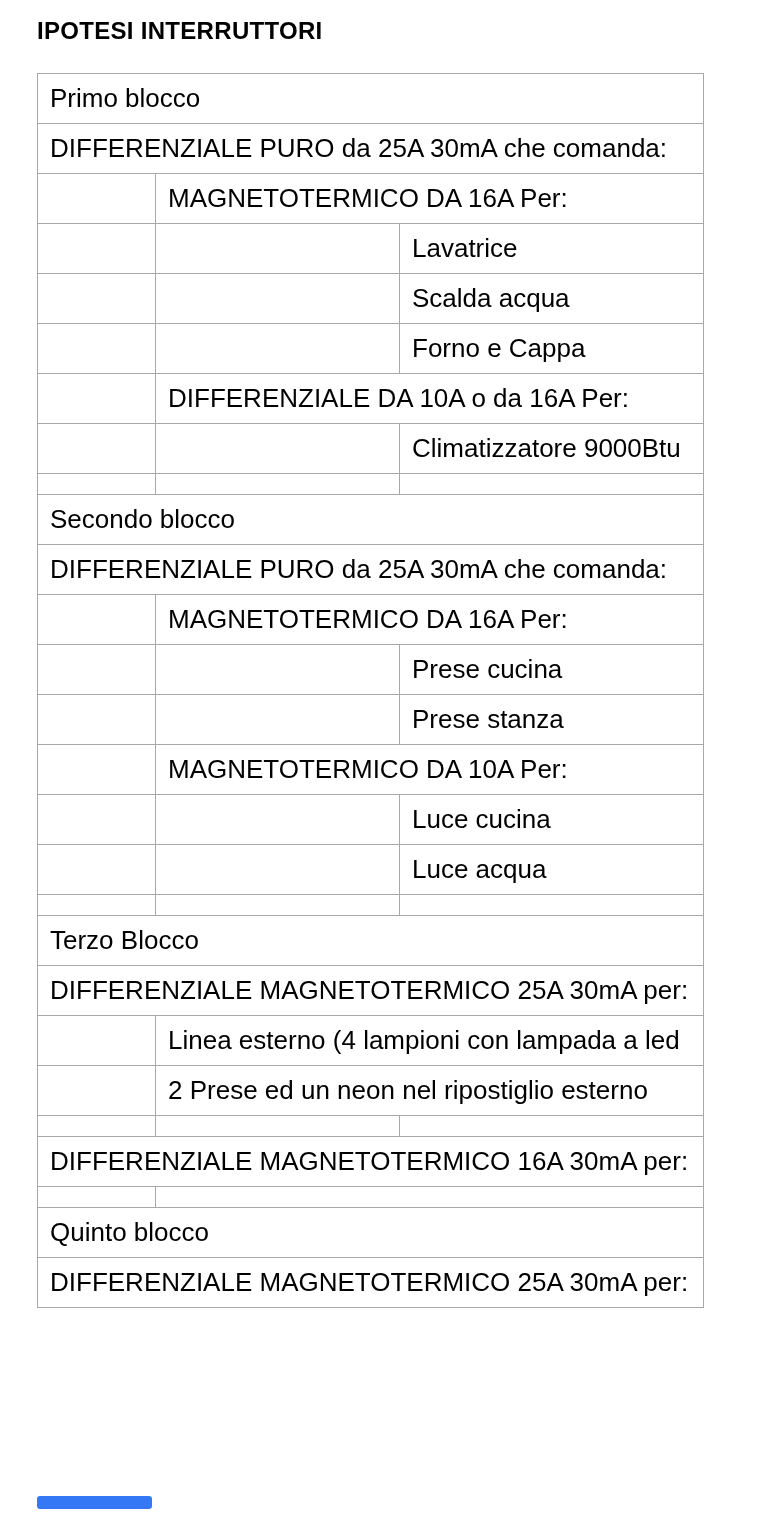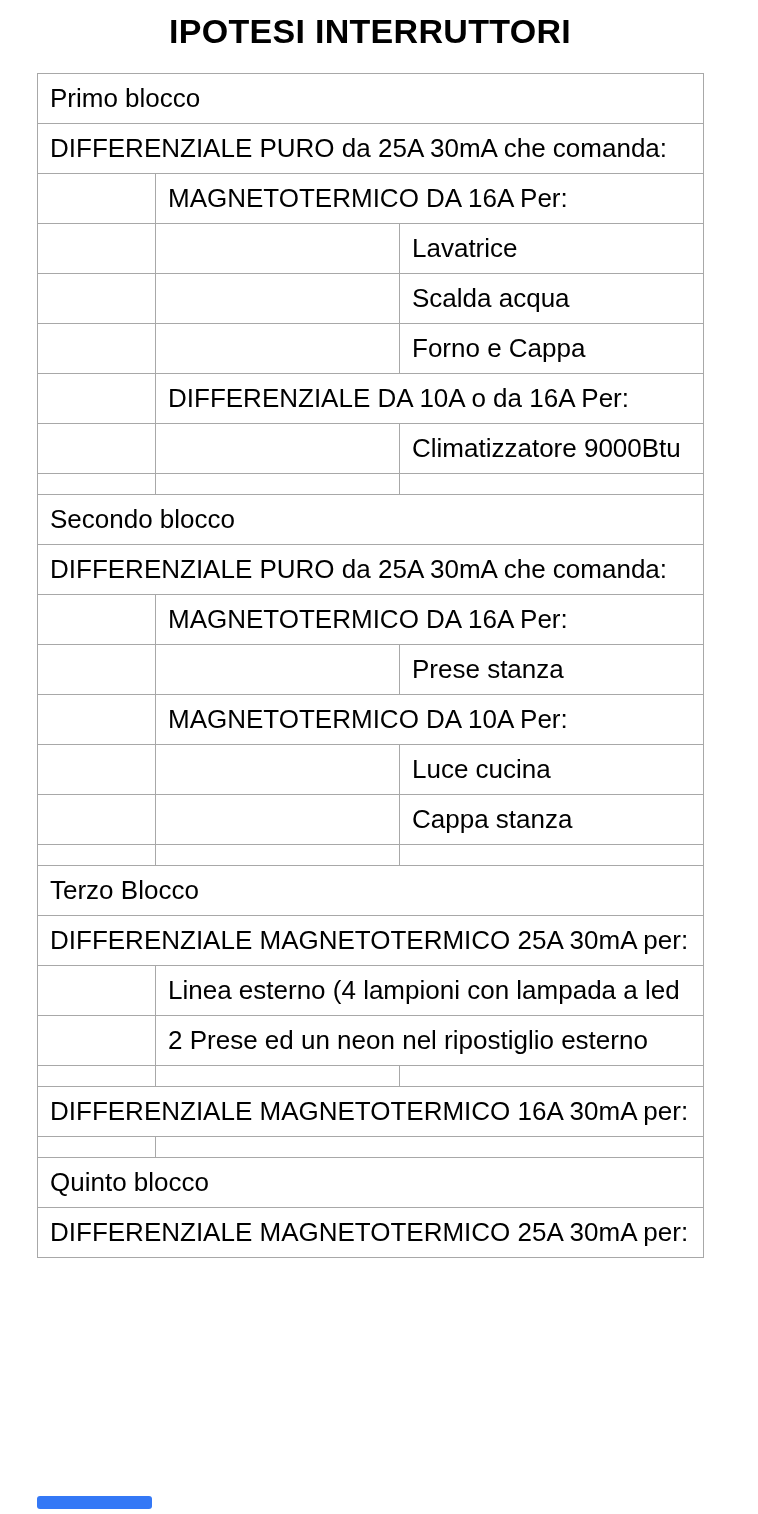--- a/index.html
+++ b/index.html
@@ -7,24 +7,23 @@
     width:758px;height:1514px;
     background:#ffffff;
     font-family:"Liberation Sans",sans-serif;
     color:#000000;
     position:relative;
     overflow:hidden;
   }
   .doc{margin-left:37px;width:666px;}
   .doc-title{
     margin:14px 0 0 0;
-    font-size:34px;
+    font-size:24px;
     line-height:34px;
     font-weight:600;
-    text-align:center;
     letter-spacing:.3px;
   }
   table.breaker-table{
     border-collapse:collapse;
     table-layout:fixed;
     width:666px;
     margin-top:25px;
   }
   table.breaker-table td{
     border:1px solid #a8a8a8;
@@ -107,35 +106,40 @@
         <tr class="row-normal">
           <td colspan="3">DIFFERENZIALE PURO da 25A 30mA che comanda:</td>
         </tr>
         <tr class="row-normal">
           <td></td>
           <td colspan="2">MAGNETOTERMICO DA 16A Per:</td>
         </tr>
         <tr class="row-normal">
           <td></td>
           <td></td>
+          <td>Prese cucina</td>
+        </tr>
+        <tr class="row-normal">
+          <td></td>
+          <td></td>
           <td>Prese stanza</td>
         </tr>
         <tr class="row-normal">
           <td></td>
           <td colspan="2">MAGNETOTERMICO DA 10A Per:</td>
         </tr>
         <tr class="row-normal">
           <td></td>
           <td></td>
           <td>Luce cucina</td>
         </tr>
         <tr class="row-normal">
           <td></td>
           <td></td>
-          <td>Cappa stanza</td>
+          <td>Luce acqua</td>
         </tr>
         <tr class="row-spacer">
           <td></td>
           <td></td>
           <td></td>
         </tr>
         <tr class="row-normal">
           <td colspan="3">Terzo Blocco</td>
         </tr>
         <tr class="row-normal">

